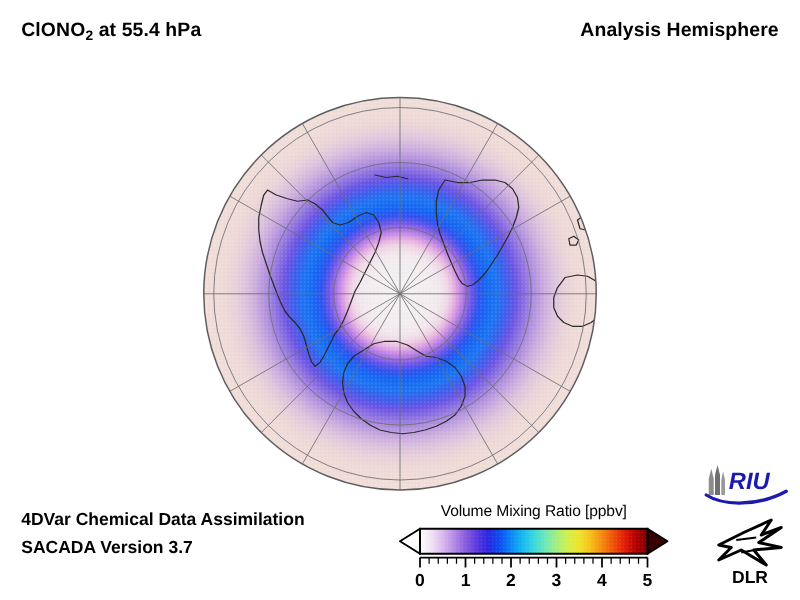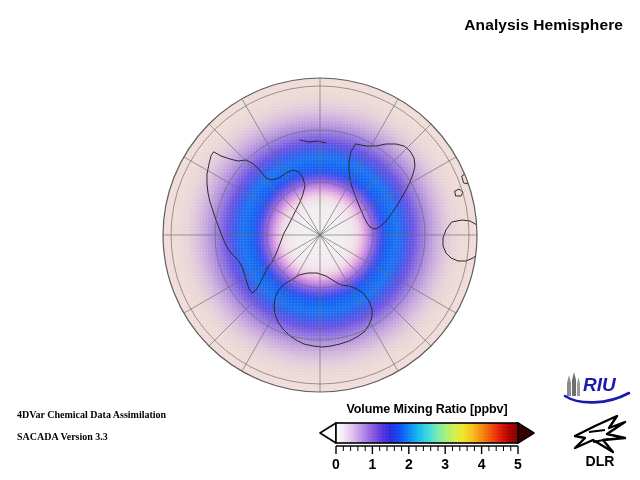--- a/index.html
+++ b/index.html
@@ -57,40 +57,39 @@
     top: 0;
   }
 
   
   .footer-left {
     position: absolute;
     left: 17px;
     top: 404px;
   }
   .fline {
-    font-size: 10px;
+    font-size: 14px;
     font-weight: bold;
     line-height: 22px;
     white-space: nowrap;
-    font-family: Liberation Serif, serif;
   }
   .fline.url {
     font-weight: bold;
   }
 
   
   #colorbar-block {
     position: absolute;
     left: 318px;
     top: 402px;
     width: 218px;
   }
   #colorbar-title {
     font-size: 12.5px;
-    font-weight: bold;
+    font-weight: normal;
     text-align: center;
     white-space: nowrap;
     margin-bottom: 3px;
     letter-spacing: -0.1px;
   }
   #colorbar-svg { display: block; }
 
   
   #riu-logo {
     position: absolute;
@@ -100,20 +99,21 @@
   #dlr-logo {
     position: absolute;
     left: 569px;
     top: 408px;
   }
 </style>
 </head>
 <body>
 
 <div class="header-left">
+  <div class="hline"><span>ClONO</span><sub>2</sub><span> at 55.4 hPa</span></div>
 </div>
 
 <div class="header-right">
   <div class="hline">Analysis Hemisphere</div>
 </div>
 
 <div id="globe-panel">
   <svg id="globe-svg" width="640" height="340" viewBox="0 0 640 340">
     <defs>
 
@@ -216,21 +216,21 @@
         <line x1="320" y1="175" x2="456" y2="253"></line>
       </g>
     </g>
 
     <circle cx="320" cy="175" r="157" fill="none" stroke="#5e5e62" stroke-width="1.2"></circle>
   </svg>
 </div>
 
 <div class="footer-left">
   <div class="fline">4DVar Chemical Data Assimilation</div>
-  <div class="fline">SACADA Version 3.3</div>
+  <div class="fline">SACADA Version 3.7</div>
 </div>
 
 <div id="colorbar-block">
   <div id="colorbar-title">Volume Mixing Ratio [ppbv]</div>
   <svg id="colorbar-svg" width="218" height="56" viewBox="0 0 218 56">
     <defs>
       <linearGradient id="cbRamp" x1="0" y1="0" x2="1" y2="0">
         <stop offset="0.00" stop-color="#ffffff"></stop>
         <stop offset="0.05" stop-color="#f0e2f5"></stop>
         <stop offset="0.10" stop-color="#d9b8ee"></stop>

